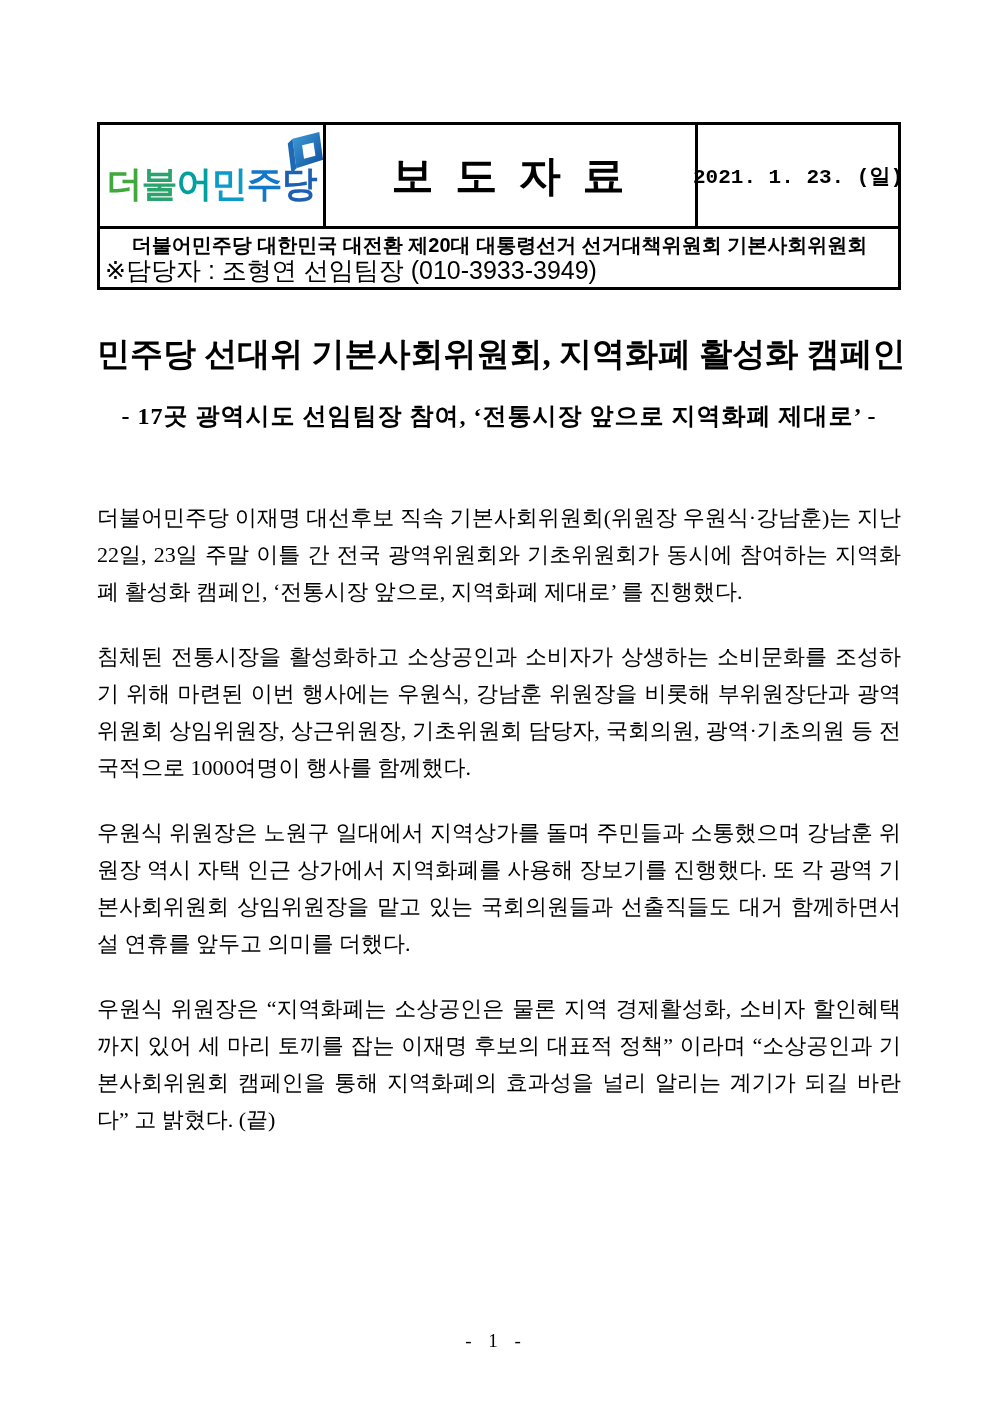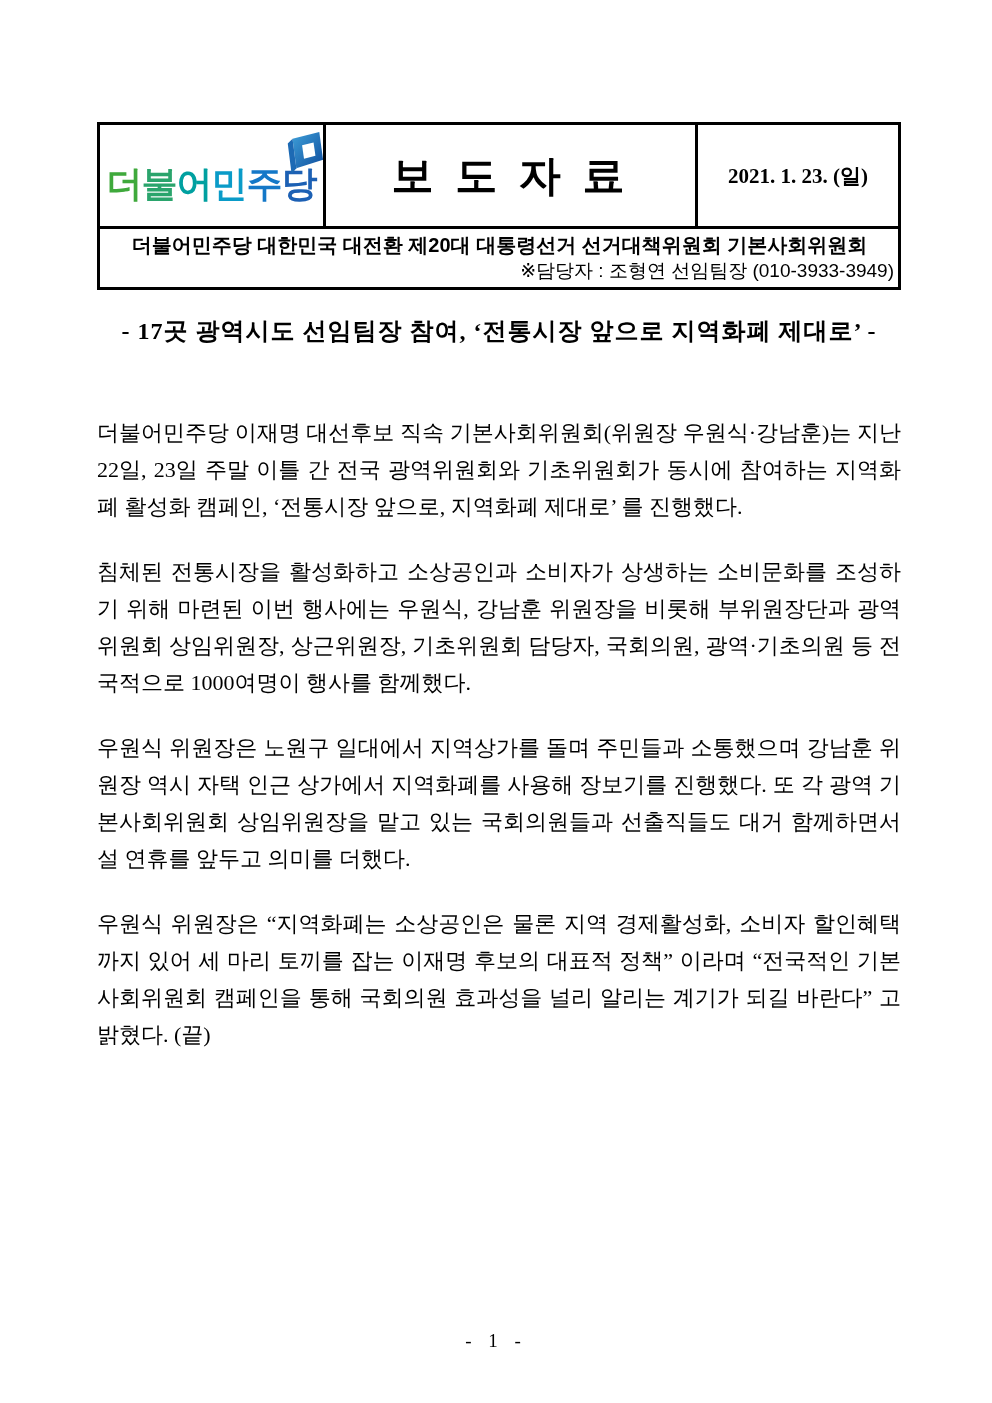--- a/index.html
+++ b/index.html
@@ -49,40 +49,40 @@
     font-weight: 900;
     font-size: 42px;
     letter-spacing: 5px;
     white-space: nowrap;
   }
   .date-cell {
     width: 200px;
     display: flex;
     align-items: center;
     justify-content: center;
-    font-family: Liberation Serif, serif;
+    font-family: Liberation Mono, monospace;
     font-weight: 700;
     font-size: 21px;
     white-space: nowrap;
   }
   .hdr-row2 {
     padding: 3px 4px 4px 5px;
     font-family: "Liberation Sans", "DejaVu Sans", sans-serif;
   }
   .committee {
     text-align: center;
     font-weight: 700;
     font-size: 20px;
     line-height: 26px;
     white-space: nowrap;
   }
   .contact {
-    text-align: right;
+    text-align: left;
     font-weight: 500;
-    font-size: 19px;
+    font-size: 25px;
     line-height: 25px;
     white-space: nowrap;
   }
 
   
   .logo-wrap {
     position: relative;
     display: inline-block;
   }
   .logo-text {
@@ -166,24 +166,25 @@
         </div>
         <div class="cell title-cell">보 도 자 료</div>
         <div class="cell date-cell">2021. 1. 23. (일)</div>
       </div>
       <div class="hdr-row2">
         <div class="committee">더불어민주당 대한민국 대전환 제20대 대통령선거 선거대책위원회 기본사회위원회</div>
         <div class="contact">※담당자 : 조형연 선임팀장 (010-3933-3949)</div>
       </div>
     </div>
 
+    <h1 class="article-title">민주당 선대위 기본사회위원회, 지역화폐 활성화 캠페인</h1>
     <h2 class="article-subtitle">- 17곳 광역시도 선임팀장 참여, ‘전통시장 앞으로 지역화폐 제대로’ -</h2>
 
     <div class="body-text">
       <p>더불어민주당 이재명 대선후보 직속 기본사회위원회(위원장 우원식·강남훈)는 지난 22일, 23일 주말 이틀 간 전국 광역위원회와 기초위원회가 동시에 참여하는 지역화폐 활성화 캠페인, ‘전통시장 앞으로, 지역화폐 제대로’ 를 진행했다.</p>
       <p>침체된 전통시장을 활성화하고 소상공인과 소비자가 상생하는 소비문화를 조성하기 위해 마련된 이번 행사에는 우원식, 강남훈 위원장을 비롯해 부위원장단과 광역위원회 상임위원장, 상근위원장, 기초위원회 담당자, 국회의원, 광역·기초의원 등 전국적으로 1000여명이 행사를 함께했다.</p>
       <p>우원식 위원장은 노원구 일대에서 지역상가를 돌며 주민들과 소통했으며 강남훈 위원장 역시 자택 인근 상가에서 지역화폐를 사용해 장보기를 진행했다. 또 각 광역 기본사회위원회 상임위원장을 맡고 있는 국회의원들과 선출직들도 대거 함께하면서 설 연휴를 앞두고 의미를 더했다.</p>
-      <p>우원식 위원장은 “지역화폐는 소상공인은 물론 지역 경제활성화, 소비자 할인혜택까지 있어 세 마리 토끼를 잡는 이재명 후보의 대표적 정책” 이라며 “전국적인 기본사회위원회 캠페인을 통해 국회의원 효과성을 널리 알리는 계기가 되길 바란다” 고 밝혔다. (끝)</p>
+      <p>우원식 위원장은 “지역화폐는 소상공인은 물론 지역 경제활성화, 소비자 할인혜택까지 있어 세 마리 토끼를 잡는 이재명 후보의 대표적 정책” 이라며 “소상공인과 기본사회위원회 캠페인을 통해 지역화폐의 효과성을 널리 알리는 계기가 되길 바란다” 고 밝혔다. (끝)</p>
     </div>
   </div>
 
   <div class="page-footer">- 1 -</div>
 </div>
 
 </body></html>

